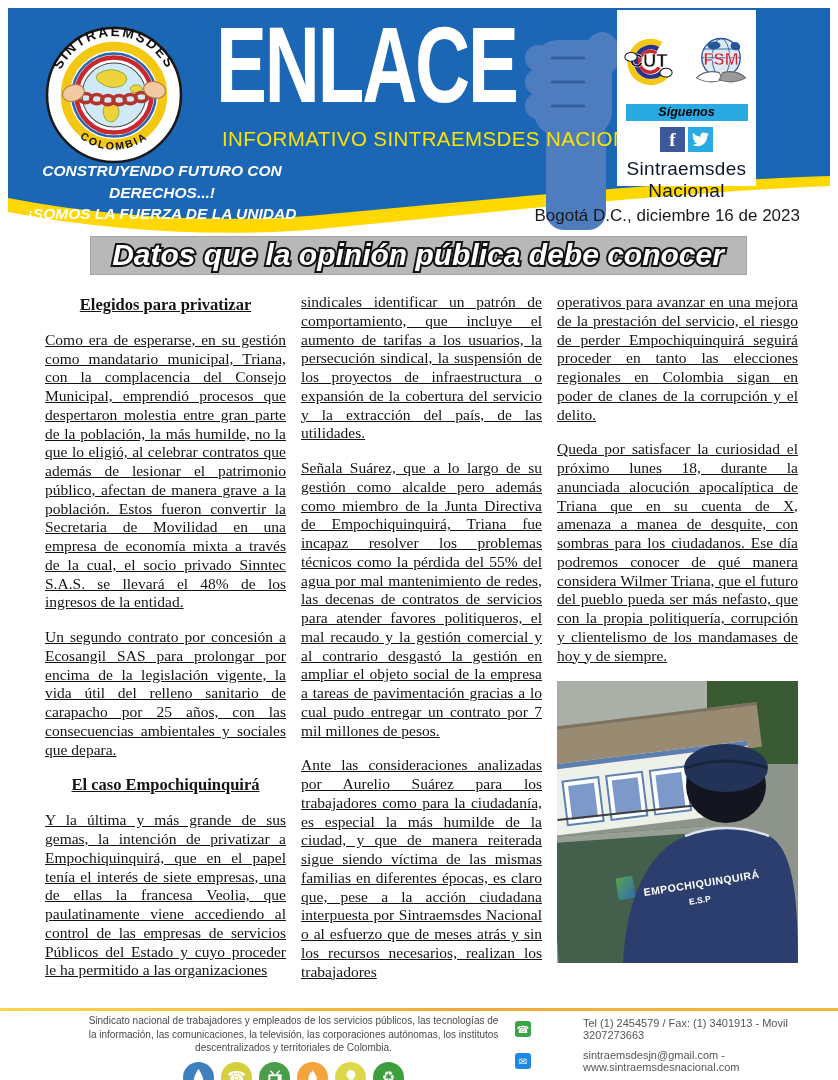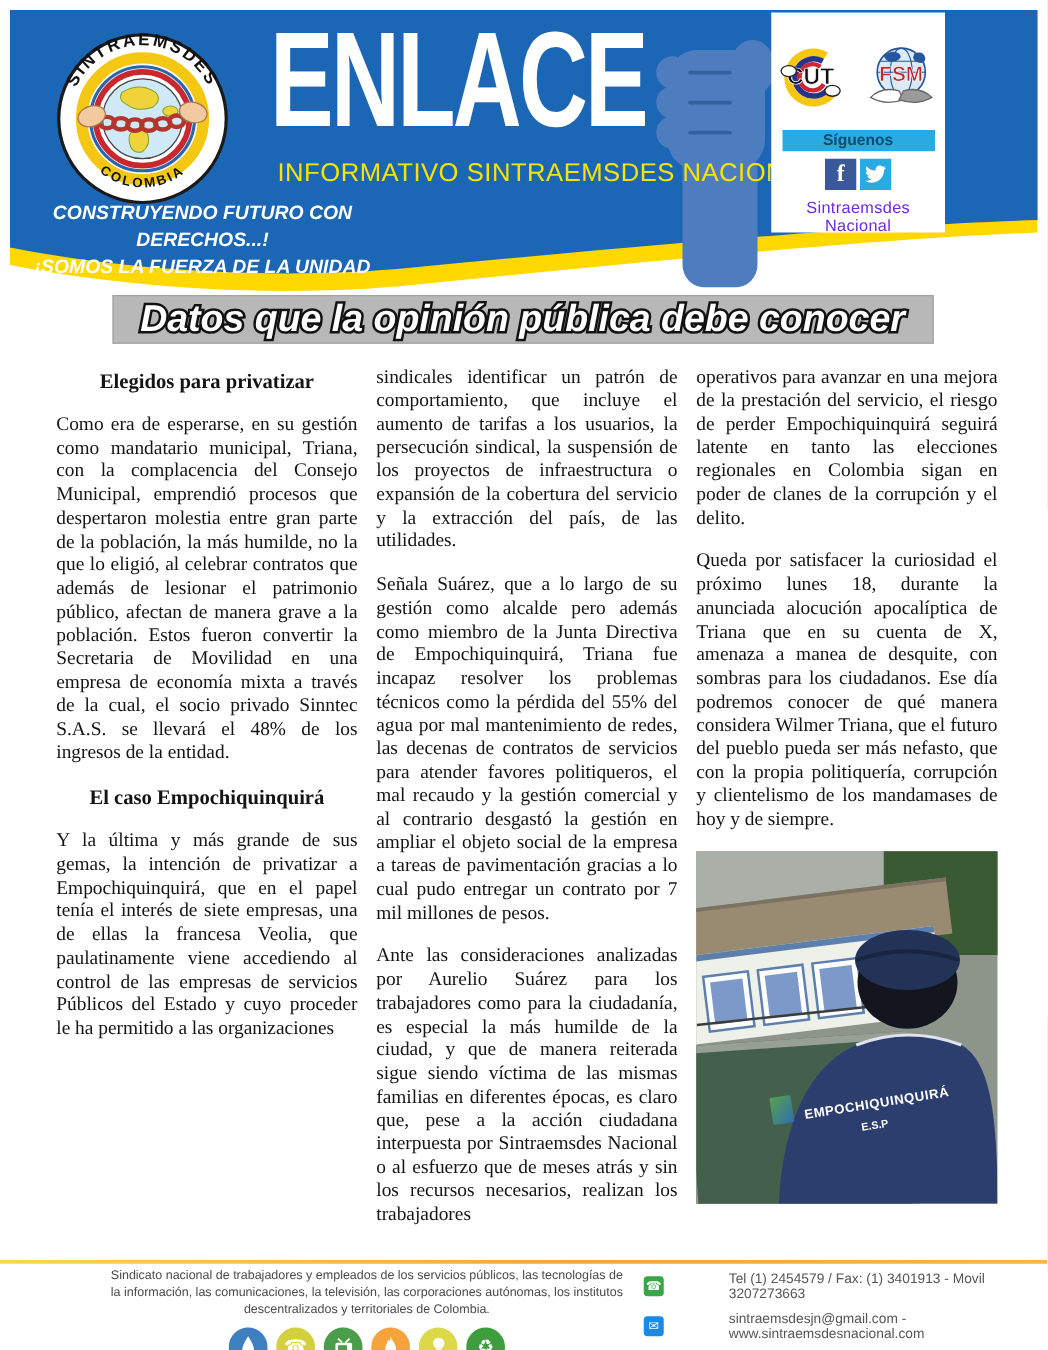--- a/index.html
+++ b/index.html
@@ -12,36 +12,36 @@
              color:#ffffff;letter-spacing:-3px;transform:scale(0.72,1.02);transform-origin:left top;
              line-height:1;white-space:nowrap;}
   .subtitle{position:absolute;left:222px;top:127px;font-size:20.5px;color:#f9e300;
             letter-spacing:0.4px;white-space:nowrap;}
   .slogan{position:absolute;left:22px;top:160px;width:280px;text-align:center;color:#ffffff;
           font-weight:bold;font-style:italic;font-size:15.5px;line-height:1.4;}
   .fist{position:absolute;left:498px;top:18px;}
   .follow-panel{position:absolute;left:617px;top:10px;width:139px;height:176px;background:#ffffff;
                 text-align:center;}
   .panel-logos{display:flex;justify-content:center;align-items:center;gap:6px;margin-top:22px;}
-  .siguenos{margin:10px auto 0 auto;width:122px;height:17px;background:#29abe2;color:#0c4a6e;
-            font-weight:bold;font-size:12.5px;line-height:17px;}
+  .siguenos{margin:10px auto 0 auto;width:122px;height:17px;background:#29abe2;color:#000000;
+            font-weight:bold;font-size:12.5px;line-height:17px;font-style:italic;}
   .socials{display:flex;justify-content:center;gap:3px;margin-top:6px;}
   .soc{width:25px;height:25px;display:flex;align-items:center;justify-content:center;}
   .soc.fb{background:#3b5998;color:#ffffff;font-weight:bold;font-size:19px;font-family:"Liberation Serif",serif;}
   .soc.tw{background:#29abe2;}
-  .account{margin-top:6px;font-size:13px;color:#6d28d9;letter-spacing:0.3px;}
+  .account{margin-top:6px;font-size:19px;color:#0f172a;letter-spacing:0.3px;}
   .dateline{position:absolute;right:38px;top:206px;font-size:17px;color:#1a1a1a;}
   
   .headline-bar{position:absolute;left:90px;top:236px;width:655px;height:37px;background:#b8b8b8;
                 border:1px solid #a3a3a3;}
   
   .body-cols{position:absolute;left:45px;top:293px;width:754px;height:716px;display:flex;gap:15px;
              overflow:hidden;}
   .col{width:241px;font-family:"Liberation Serif",serif;font-size:15.5px;line-height:1.21;
-       color:#141414;text-align:justify;}
+       color:#141414;text-align:justify;text-decoration:underline;}
   .col p{margin:0 0 16px 0;}
   .col h3{margin:2px 0 16px 0;font-size:16.5px;text-align:center;font-weight:bold;}
   
   .photo{position:relative;width:241px;height:282px;overflow:hidden;background:#8d9489;}
   .ph-wall{position:absolute;left:0;top:0;width:241px;height:58px;background:#aab0a8;}
   .ph-foliage{position:absolute;left:150px;top:-12px;width:100px;height:95px;background:#3a5a33;
               border-radius:0 0 0 48px;}
   .ph-roof{position:absolute;left:-12px;top:34px;width:215px;height:42px;background:#998b72;
            transform:rotate(-7deg);border-top:3px solid #7c7260;}
   .ph-facade{position:absolute;left:-10px;top:72px;width:205px;height:66px;background:#eef0ea;
@@ -171,41 +171,43 @@
       </span>
       <span class="soc tw">
         <svg width="17" height="15" viewBox="0 0 24 20">
           <path fill="#ffffff" d="M24,2.4c-0.9,0.4-1.8,0.7-2.8,0.8c1-0.6,1.8-1.6,2.2-2.7c-1,0.6-2,1-3.1,1.2 C19.4,0.6,18.1,0,16.7,0c-2.7,0-4.9,2.2-4.9,4.9c0,0.4,0,0.8,0.1,1.1C7.7,5.8,4.1,3.8,1.7,0.9C1.2,1.6,1,2.5,1,3.4 c0,1.7,0.9,3.2,2.2,4.1C2.4,7.5,1.6,7.2,1,6.8v0.1c0,2.4,1.7,4.4,3.9,4.8c-0.4,0.1-0.8,0.2-1.3,0.2c-0.3,0-0.6,0-0.9-0.1 c0.6,2,2.4,3.4,4.6,3.4c-1.7,1.3-3.8,2.1-6.1,2.1c-0.4,0-0.8,0-1.2-0.1C2.2,18.6,4.8,19.4,7.5,19.4c9.1,0,14-7.5,14-14 c0-0.2,0-0.4,0-0.6C22.5,4.2,23.3,3.4,24,2.4z"></path>
         </svg>
       </span>
     </div>
     <div class="account">Sintraemsdes Nacional</div>
   </div>
 
+  <div class="dateline">Bogotá D.C., diciembre 16 de 2023</div>
 
   <div class="headline-bar">
     <svg width="655" height="37" viewBox="0 0 655 37">
       <text x="327" y="28" text-anchor="middle" font-family="Liberation Sans, sans-serif" font-size="30" font-weight="bold" font-style="italic" fill="#ffffff" stroke="#111111" stroke-width="4" paint-order="stroke">Datos que la opinión pública debe conocer</text>
     </svg>
   </div>
 
   <div class="body-cols">
     <div class="col">
       <h3>Elegidos para privatizar</h3>
       <p>Como era de esperarse, en su gestión como mandatario municipal, Triana, con la complacencia del Consejo Municipal, emprendió procesos que despertaron molestia entre gran parte de la población, la más humilde, no la que lo eligió, al celebrar contratos que además de lesionar el patrimonio público, afectan de manera grave a la población. Estos fueron convertir la Secretaria de Movilidad en una empresa de economía mixta a través de la cual, el socio privado Sinntec S.A.S. se llevará el 48% de los ingresos de la entidad.</p>
+      <p>Un segundo contrato por concesión a Ecosangil SAS para prolongar por encima de la legislación vigente, la vida útil del relleno sanitario de carapacho por 25 años, con las consecuencias ambientales y sociales que depara.</p>
       <h3>El caso Empochiquinquirá</h3>
       <p>Y la última y más grande de sus gemas, la intención de privatizar a Empochiquinquirá, que en el papel tenía el interés de siete empresas, una de ellas la francesa Veolia, que paulatinamente viene accediendo al control de las empresas de servicios Públicos del Estado y cuyo proceder le ha permitido a las organizaciones</p>
     </div>
     <div class="col">
       <p>sindicales identificar un patrón de comportamiento, que incluye el aumento de tarifas a los usuarios, la persecución sindical, la suspensión de los proyectos de infraestructura o expansión de la cobertura del servicio y la extracción del país, de las utilidades.</p>
       <p>Señala Suárez, que a lo largo de su gestión como alcalde pero además como miembro de la Junta Directiva de Empochiquinquirá, Triana fue incapaz resolver los problemas técnicos como la pérdida del 55% del agua por mal mantenimiento de redes, las decenas de contratos de servicios para atender favores politiqueros, el mal recaudo y la gestión comercial y al contrario desgastó la gestión  en ampliar el objeto social de la empresa a tareas de pavimentación gracias a lo cual pudo entregar un contrato por 7 mil millones de pesos.</p>
       <p>Ante las consideraciones analizadas por Aurelio Suárez para los trabajadores como para la ciudadanía, es especial la más humilde de la ciudad, y que de manera reiterada sigue siendo víctima de las mismas familias en diferentes épocas, es claro que, pese a la acción ciudadana interpuesta por Sintraemsdes Nacional o al esfuerzo que de meses atrás y sin los recursos necesarios, realizan los trabajadores</p>
     </div>
     <div class="col">
-      <p>operativos para avanzar en una mejora de la prestación del servicio, el riesgo de perder Empochiquinquirá seguirá latente en tanto las elecciones regionales en Colombia sigan en poder de clanes de la corrupción y el delito.</p>
+      <p>operativos para avanzar en una mejora de la prestación del servicio, el riesgo de perder Empochiquinquirá seguirá proceder en tanto las elecciones regionales en Colombia sigan en poder de clanes de la corrupción y el delito.</p>
       <p>Queda por satisfacer la curiosidad el próximo lunes 18, durante la anunciada alocución apocalíptica de Triana que en su cuenta de X, amenaza a manea de desquite, con sombras para los ciudadanos. Ese día podremos conocer de qué manera considera Wilmer Triana, que el futuro del pueblo pueda ser más nefasto, que con la propia politiquería, corrupción y clientelismo de los mandamases de hoy y de siempre.</p>
 
       <div class="photo">
         <div class="ph-wall"></div>
         <div class="ph-foliage"></div>
         <div class="ph-roof"></div>
         <div class="ph-facade">
           <div class="ph-window" style="left:18px;"></div>
           <div class="ph-window" style="left:62px;"></div>
           <div class="ph-window" style="left:106px;"></div>

